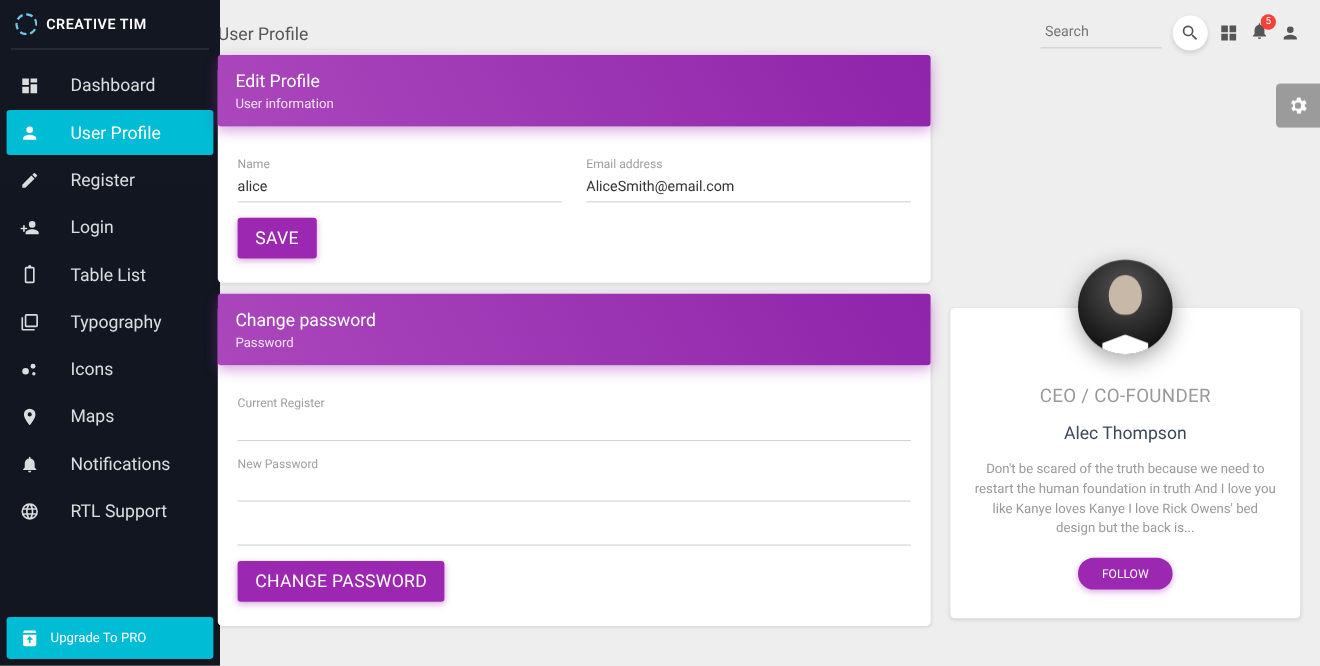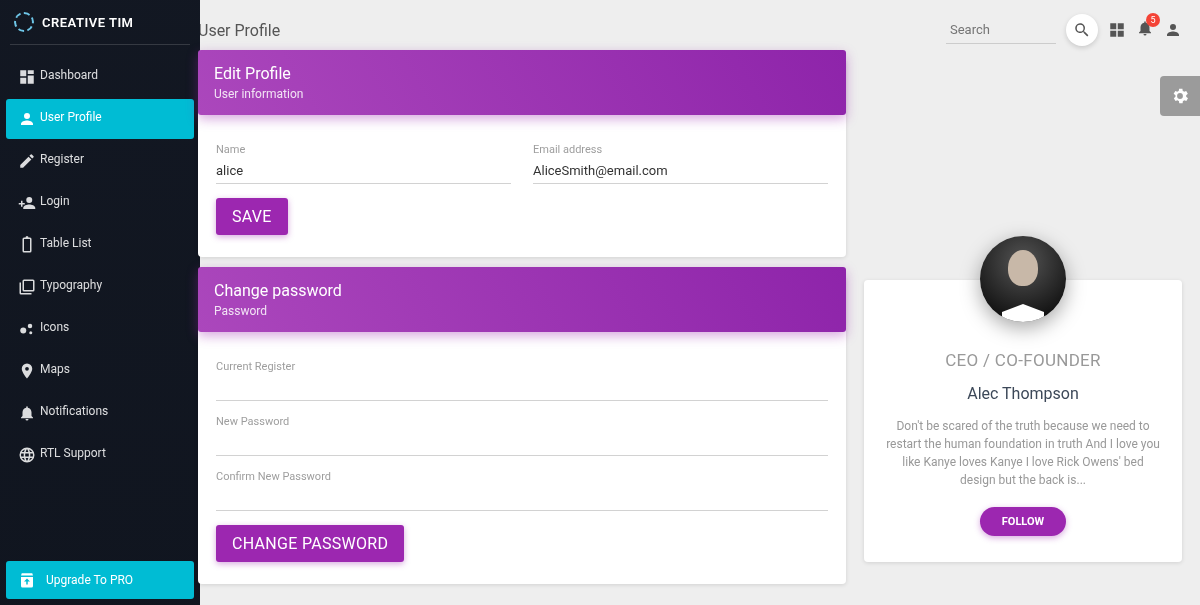--- a/index.html
+++ b/index.html
@@ -3,21 +3,21 @@
 <meta charset="utf-8">
 <style>
 *{box-sizing:border-box;margin:0;padding:0;font-family:-apple-system,BlinkMacSystemFont,"Segoe UI",Roboto,Arial,sans-serif}
 body{background:#eeeeee;width:1200px;height:605px;overflow:hidden}
 .sidebar{position:fixed;left:0;top:0;width:200px;height:605px;background:linear-gradient(rgba(15,20,30,0.88),rgba(15,20,30,0.88)),linear-gradient(#2a3040,#1a1f2a);display:flex;flex-direction:column}
 .brand{display:flex;align-items:center;padding:12px 14px;gap:8px}
 .brand-logo{width:20px;height:20px;border:2px dashed #6ec6e8;border-radius:50%}
 .brand-text{color:#fff;font-size:13px;font-weight:600;letter-spacing:.5px}
 .brand-divider{height:1px;background:rgba(255,255,255,0.15);margin:0 10px 8px}
 .nav{flex:1;padding:4px 6px}
-.nav-item{display:flex;align-items:flex-start;gap:4px;padding:11px 12px;color:rgba(255,255,255,0.85);font-size:12px;border-radius:3px;margin-bottom:2px;cursor:pointer}
+.nav-item{display:flex;align-items:flex-end;gap:28px;padding:11px 12px;color:rgba(255,255,255,0.85);font-size:16px;border-radius:3px;margin-bottom:2px;cursor:pointer}
 .nav-item.active{background:#00bcd4;color:#fff}
 .nav-icon{width:18px;height:18px;display:flex;align-items:center;justify-content:center;fill:currentColor;flex-shrink:0}
 .upgrade-wrap{padding:6px}
 .upgrade{display:flex;align-items:center;gap:10px;background:#00bcd4;color:#fff;padding:10px 12px;border-radius:3px;font-size:12px;cursor:pointer}
 .main{margin-left:168px;padding:0 18px 18px 30px}
 .topbar{display:flex;align-items:center;padding:14px 0}
 .page-title{color:#555;font-size:16px;font-weight:400}
 .topbar-right{margin-left:auto;display:flex;align-items:center;gap:10px}
 .search-input{border:none;border-bottom:1px solid #ccc;background:transparent;padding:6px 4px;font-size:13px;width:110px;outline:none;color:#555}
 .search-btn{width:32px;height:32px;border-radius:50%;background:#fff;box-shadow:0 2px 5px rgba(0,0,0,0.15);display:flex;align-items:center;justify-content:center;cursor:pointer}
@@ -38,21 +38,21 @@
 .field{width:100%;border:none;border-bottom:1px solid #d2d2d2;padding:5px 0;font-size:13px;color:#333;background:transparent;outline:none}
 .btn{background:#9c27b0;color:#fff;border:none;padding:9px 16px;font-size:16px;font-weight:400;letter-spacing:.3px;border-radius:3px;box-shadow:0 2px 6px rgba(156,39,176,0.4);cursor:pointer}
 .right-col{flex:1;padding-top:220px}
 .profile-card{background:#fff;border-radius:4px;box-shadow:0 1px 4px rgba(0,0,0,0.12);text-align:center;padding:70px 22px 26px;position:relative}
 .avatar{width:86px;height:86px;border-radius:50%;background:radial-gradient(circle at 50% 30%,#555 0%,#222 60%,#000 100%);position:absolute;top:-44px;left:50%;transform:translateX(-50%);box-shadow:0 6px 20px rgba(0,0,0,0.35);overflow:hidden}
 .avatar::after{content:"";position:absolute;bottom:-10px;left:50%;transform:translateX(-50%);width:70px;height:40px;background:#fff;clip-path:polygon(20% 50%,50% 30%,80% 50%,80% 100%,20% 100%)}
 .avatar::before{content:"";position:absolute;top:14px;left:50%;transform:translateX(-50%);width:30px;height:36px;background:#c8b8a8;border-radius:50% 50% 45% 45%}
 .role{color:#999;font-size:17px;letter-spacing:.3px;margin-bottom:14px}
 .name{color:#3c4858;font-size:16px;margin-bottom:14px}
 .bio{color:#999;font-size:12px;line-height:1.5;margin-bottom:18px}
-.follow{background:#9c27b0;color:#fff;border:none;padding:8px 22px;border-radius:20px;font-size:11px;font-weight:700;cursor:pointer;box-shadow:0 2px 6px rgba(156,39,176,0.4)}
+.follow{background:#9c27b0;color:#fff;border:none;padding:8px 22px;border-radius:20px;font-size:11px;font-weight:400;cursor:pointer;box-shadow:0 2px 6px rgba(156,39,176,0.4)}
 .gear-fab{position:fixed;right:0;top:76px;background:rgba(120,120,120,.7);color:#fff;padding:10px;border-radius:4px 0 0 4px;cursor:pointer}
 .gear-fab svg{width:20px;height:20px;fill:#fff;display:block}
 </style>
 </head>
 <body>
 
 <div class="sidebar">
   <div class="brand">
     <div class="brand-logo"></div>
     <div class="brand-text">CREATIVE TIM</div>
@@ -218,21 +218,20 @@
             </div>
               </div>
             <div class="form-row">
                 <div class="form-group">
               <label class="label">New Password</label>
               <input class="field" type="password" style="">
             </div>
               </div>
             <div class="form-row">
                 <div class="form-group">
-              <label class="label">Confirm New Password</label>
               <input class="field" type="password" style="">
             </div>
               </div>
             <button class="btn">CHANGE PASSWORD</button>
           </div>
         </div>
       </div>
 
     </div>
 

